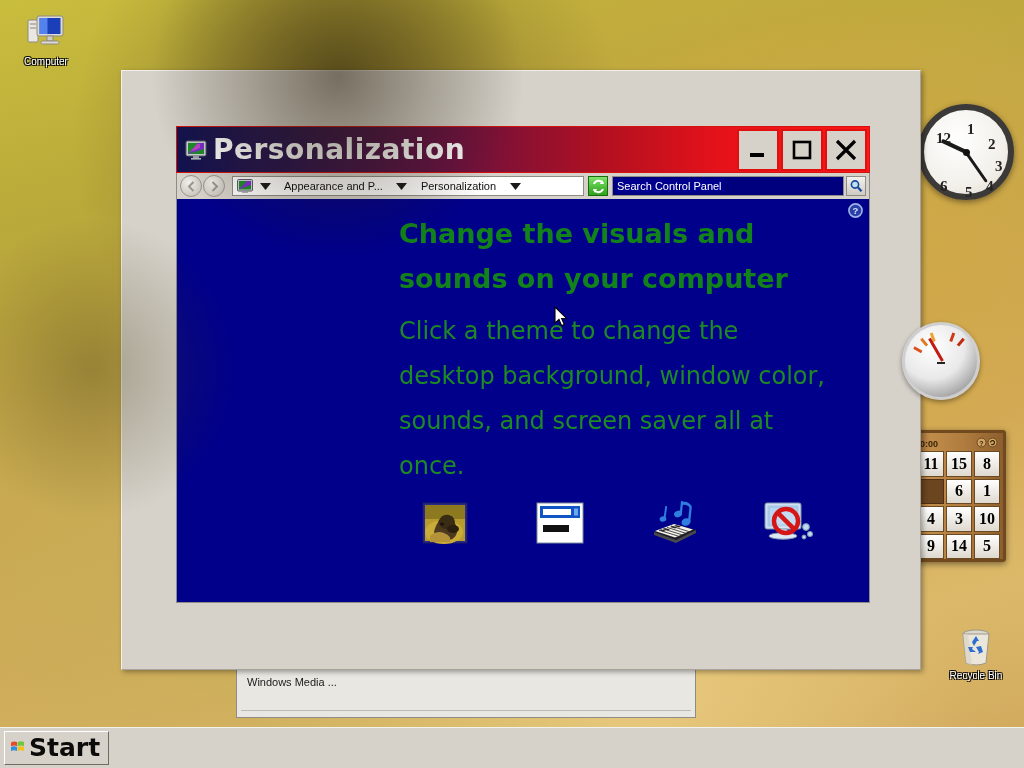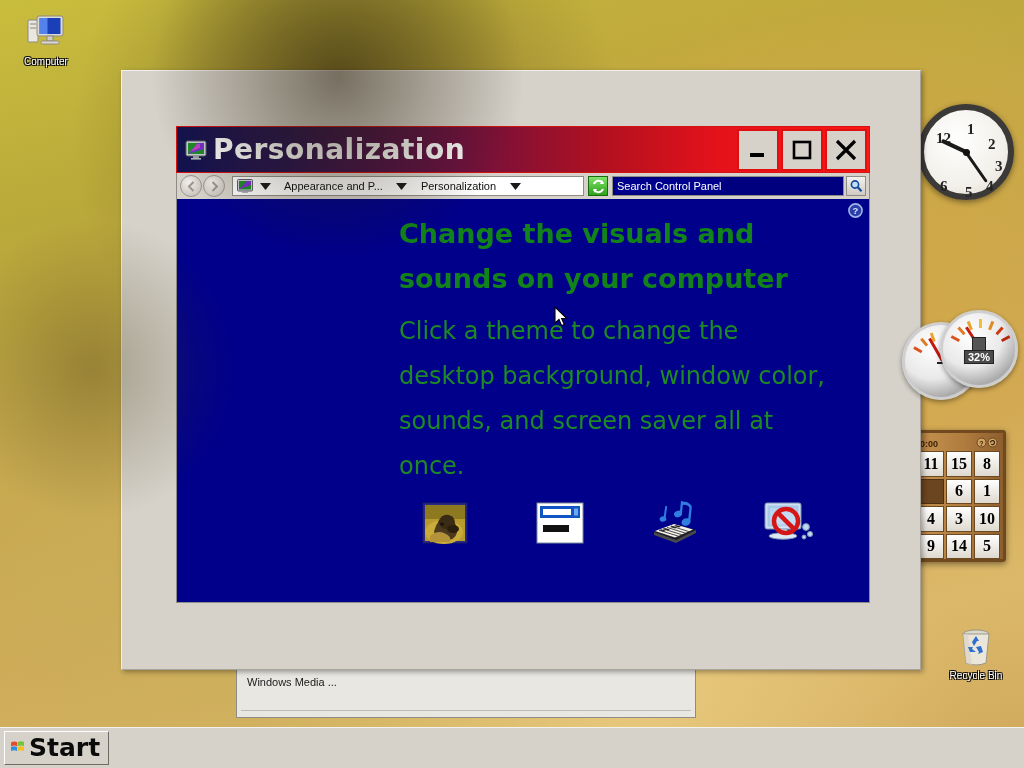--- a/index.html
+++ b/index.html
@@ -265,34 +265,20 @@
       <div class="tickbar" style="background:#d9531e;transform:rotate(-60deg)"></div>
       <div class="tickbar" style="background:#e07b22;transform:rotate(-40deg)"></div>
       <div class="tickbar" style="background:#e9a52b;transform:rotate(-20deg)"></div>
       <div class="tickbar" style="background:#cc3b15;transform:rotate(20deg)"></div>
       <div class="tickbar" style="background:#c02a10;transform:rotate(40deg)"></div>
       <div class="needle" style="transform:rotate(-30deg)"></div>
       <div class="readout"></div>
     </div>
   </div>
 
-  <div class="gadget" style="left:940px;top:310px;z-index:2;">
-    <div class="meter">
-      <div class="tickbar" style="background:#d9531e;transform:rotate(-62deg)"></div>
-      <div class="tickbar" style="background:#e07b22;transform:rotate(-42deg)"></div>
-      <div class="tickbar" style="background:#e9a52b;transform:rotate(-22deg)"></div>
-      <div class="tickbar" style="background:#efbf3a;transform:rotate(0deg)"></div>
-      <div class="tickbar" style="background:#e08a22;transform:rotate(22deg)"></div>
-      <div class="tickbar" style="background:#cc3b15;transform:rotate(42deg)"></div>
-      <div class="tickbar" style="background:#b6250e;transform:rotate(62deg)"></div>
-      <div class="needle" style="transform:rotate(-33deg)"></div>
-      <div class="chip"></div>
-      <div class="readout">32%</div>
-    </div>
-  </div>
 
   <div class="gadget" style="left:912px;top:430px;">
     <div class="puzzle">
       <div class="puz-head">
         <span>0:00</span>
         <span>
           <svg width="22" height="11" viewBox="0 0 22 11">
             <circle cx="5.5" cy="5.5" r="4.5" fill="#cfa362" stroke="#6b4420"></circle>
             <text x="5.5" y="8.6" font-size="7" text-anchor="middle" fill="#3a2409" font-family="Liberation Sans, sans-serif">?</text>
             <circle cx="16.5" cy="5.5" r="4.5" fill="#cfa362" stroke="#6b4420"></circle>

